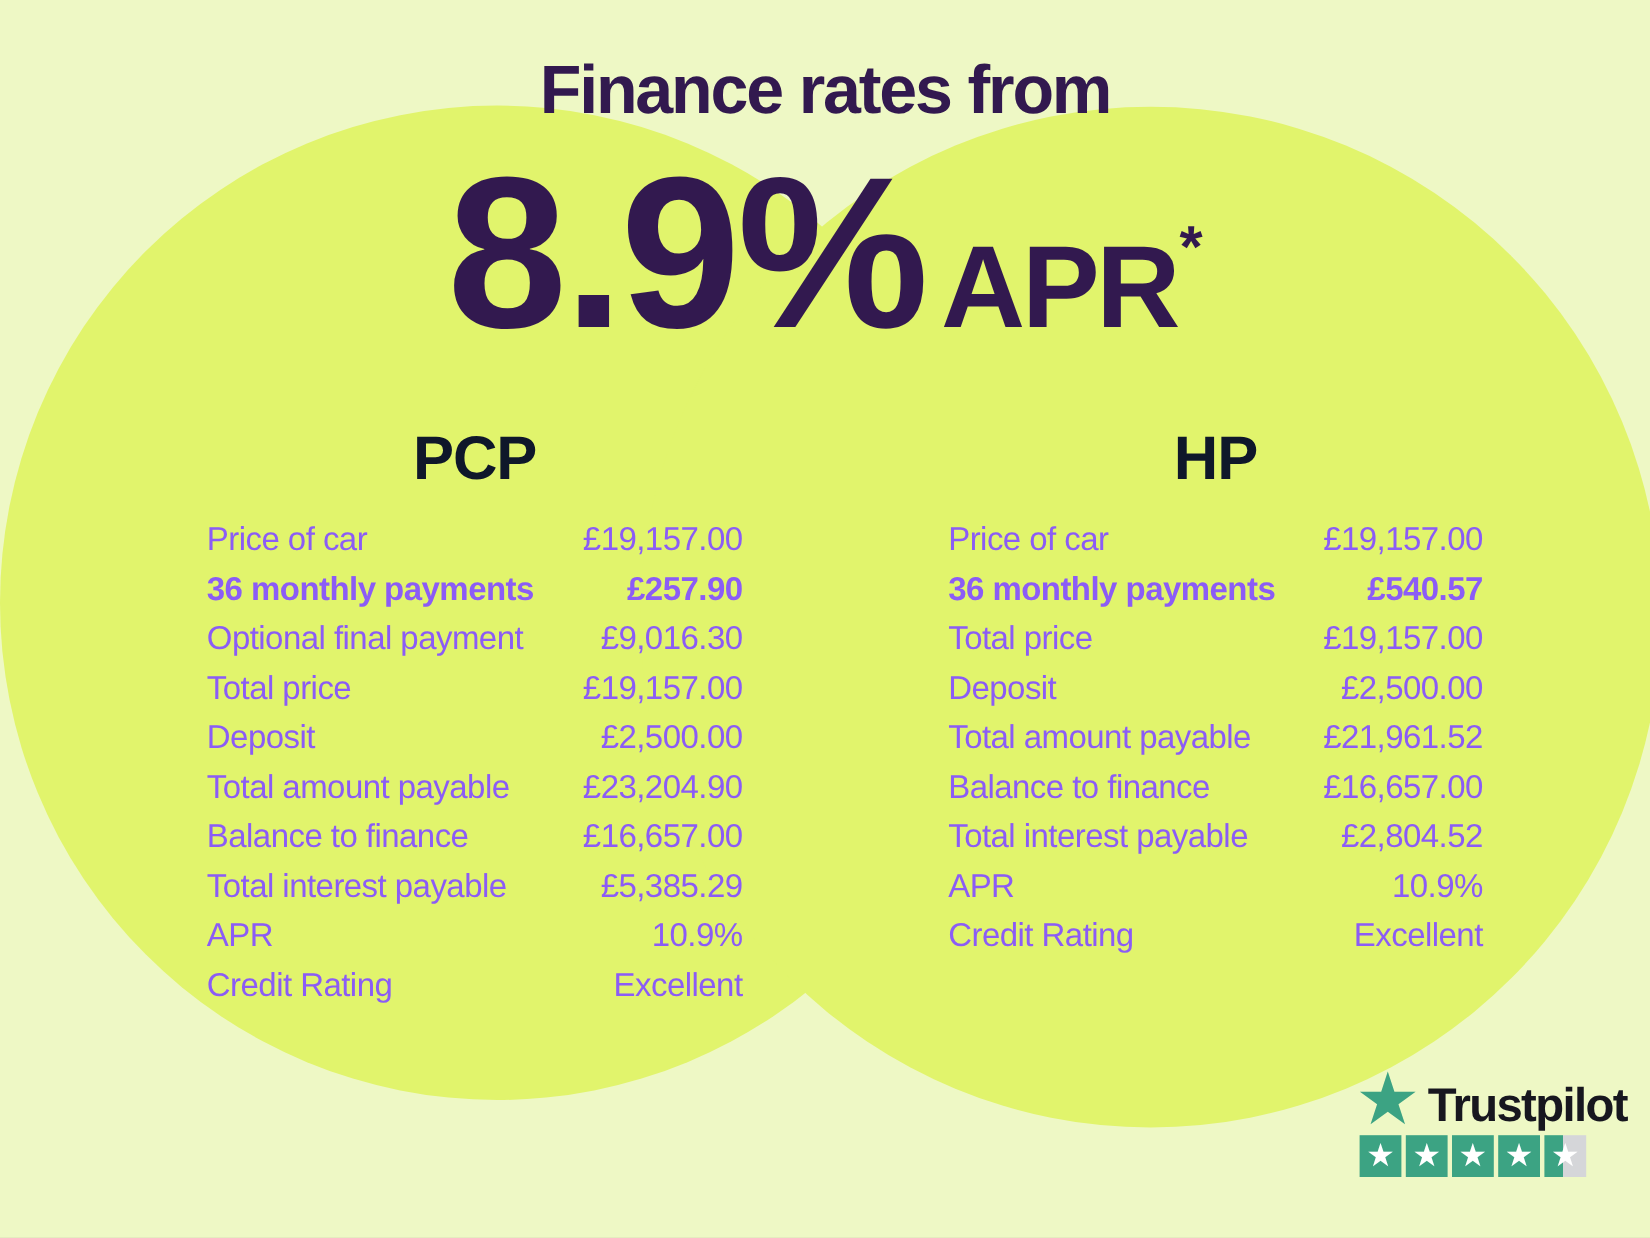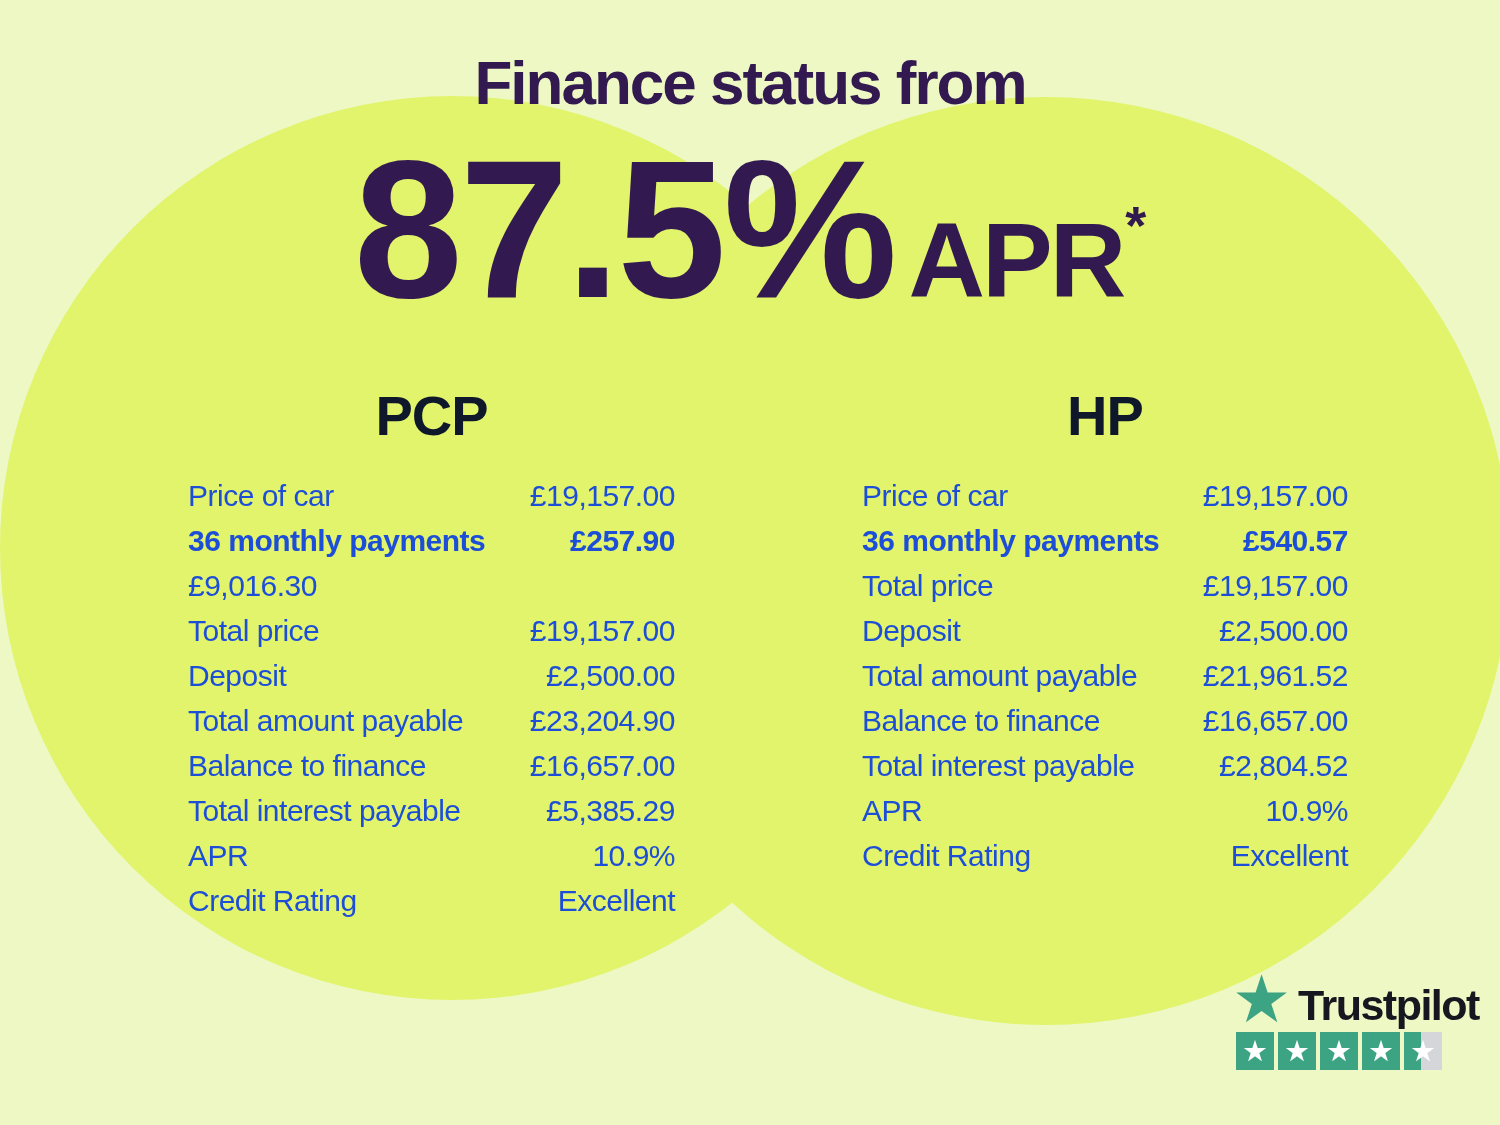--- a/index.html
+++ b/index.html
@@ -30,22 +30,22 @@
 
   .finance-table{position:absolute;top:388px;}
   .finance-table.pcp{left:188px;width:487px;}
   .finance-table.hp{left:862px;width:486px;}
   .table-title{
     text-align:center;font-size:56px;font-weight:bold;
     line-height:56px;color:#0f172a;letter-spacing:-1px;
   }
   .rows{margin-top:24px;}
   .trow{
-    display:flex;justify-content:space-between;align-items:flex-end;
-    height:45px;font-size:30px;letter-spacing:-0.5px;color:#1d4ed8;
+    display:flex;justify-content:space-between;align-items:center;
+    height:45px;font-size:30px;letter-spacing:-0.5px;color:#8b5cf6;
   }
   .trow.bold{font-weight:bold;}
   .trow .val{text-align:right;}
 
   .disclaimer{
     position:absolute;left:55px;top:1029px;
     font-size:19px;line-height:27px;letter-spacing:-0.4px;color:#241a35;
   }
 
   .tp-logo-star{
@@ -67,38 +67,39 @@
   .tp-star-box .white-star{color:#ffffff;font-size:29px;line-height:1;}
 </style>
 </head>
 <body>
 
 <div class="canvas">
 
   <div class="circle circle-left"></div>
   <div class="circle circle-right"></div>
 
-  <div class="main-title">Finance status from</div>
+  <div class="main-title">Finance rates from</div>
 
   <div class="rate-line">
-    <span class="rate-number">87.5%</span><span class="rate-unit">APR</span><span class="rate-asterisk">*</span>
+    <span class="rate-number">8.9%</span><span class="rate-unit">APR</span><span class="rate-asterisk">*</span>
   </div>
 
   <div class="finance-table pcp">
     <div class="table-title">PCP</div>
     <div class="rows">
       <div class="trow">
           <span class="lbl">Price of car</span>
           <span class="val">£19,157.00</span>
         </div>
       <div class="trow bold">
           <span class="lbl">36 monthly payments</span>
           <span class="val">£257.90</span>
         </div>
       <div class="trow">
+          <span class="lbl">Optional final payment</span>
           <span class="val">£9,016.30</span>
         </div>
       <div class="trow">
           <span class="lbl">Total price</span>
           <span class="val">£19,157.00</span>
         </div>
       <div class="trow">
           <span class="lbl">Deposit</span>
           <span class="val">£2,500.00</span>
         </div>

